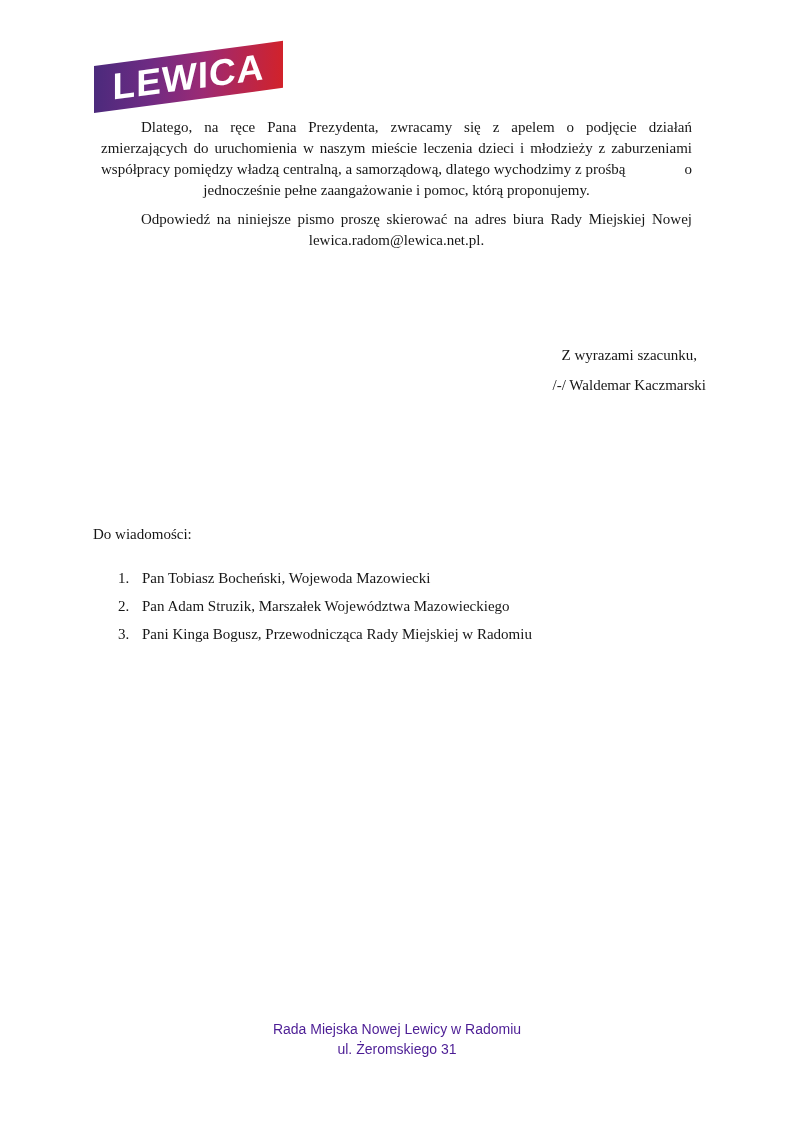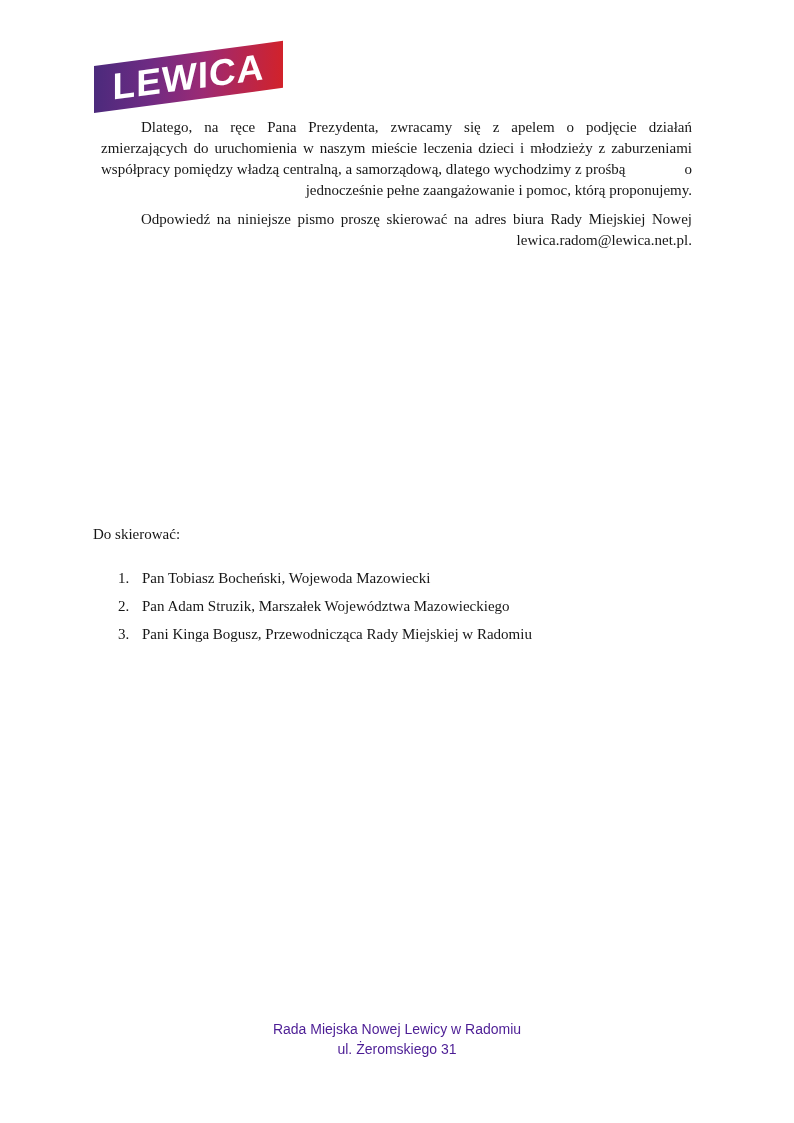--- a/index.html
+++ b/index.html
@@ -40,21 +40,21 @@
   .body-text {
     position: absolute;
     left: 93px;
     top: 109px;
     width: 607px;
     font-size: 15px;
     line-height: 21px;
   }
   .para { margin: 8px; padding: 0; }
   .para2 { margin-top: 7px; }
-  .line { display: block; text-align: right; }
+  .line { display: block; text-align: center; }
   .line.justify { text-align: justify; text-align-last: justify; }
   .line.indent { text-indent: 40px; }
   .line.split { display: flex; justify-content: space-between; }
 
   
   .signature {
     position: absolute;
     top: 345px;
     right: 88px;
     text-align: right;
@@ -106,23 +106,27 @@
         <span>o</span>
       </span>
       <span class="line">jednocześnie pełne zaangażowanie i pomoc, którą proponujemy.</span>
     </p>
     <p class="para para2">
       <span class="line justify indent">Odpowiedź na niniejsze pismo proszę skierować na adres biura Rady Miejskiej Nowej</span>
       <span class="line">lewica.radom@lewica.net.pl.</span>
     </p>
   </div>
 
+  <div class="signature">
+    <div class="line">Z wyrazami szacunku,</div>
+    <div class="line sig2">/-/ Waldemar Kaczmarski</div>
+  </div>
 
   <div class="cc">
-    <div class="cc-heading">Do skierować:</div>
+    <div class="cc-heading">Do wiadomości:</div>
     <div class="cc-list">
       <div class="cc-item">
         <span class="cc-num">1.</span>
         <span class="cc-text">Pan Tobiasz Bocheński, Wojewoda Mazowiecki</span>
       </div>
       <div class="cc-item">
         <span class="cc-num">2.</span>
         <span class="cc-text">Pan Adam Struzik, Marszałek Województwa Mazowieckiego</span>
       </div>
       <div class="cc-item">

